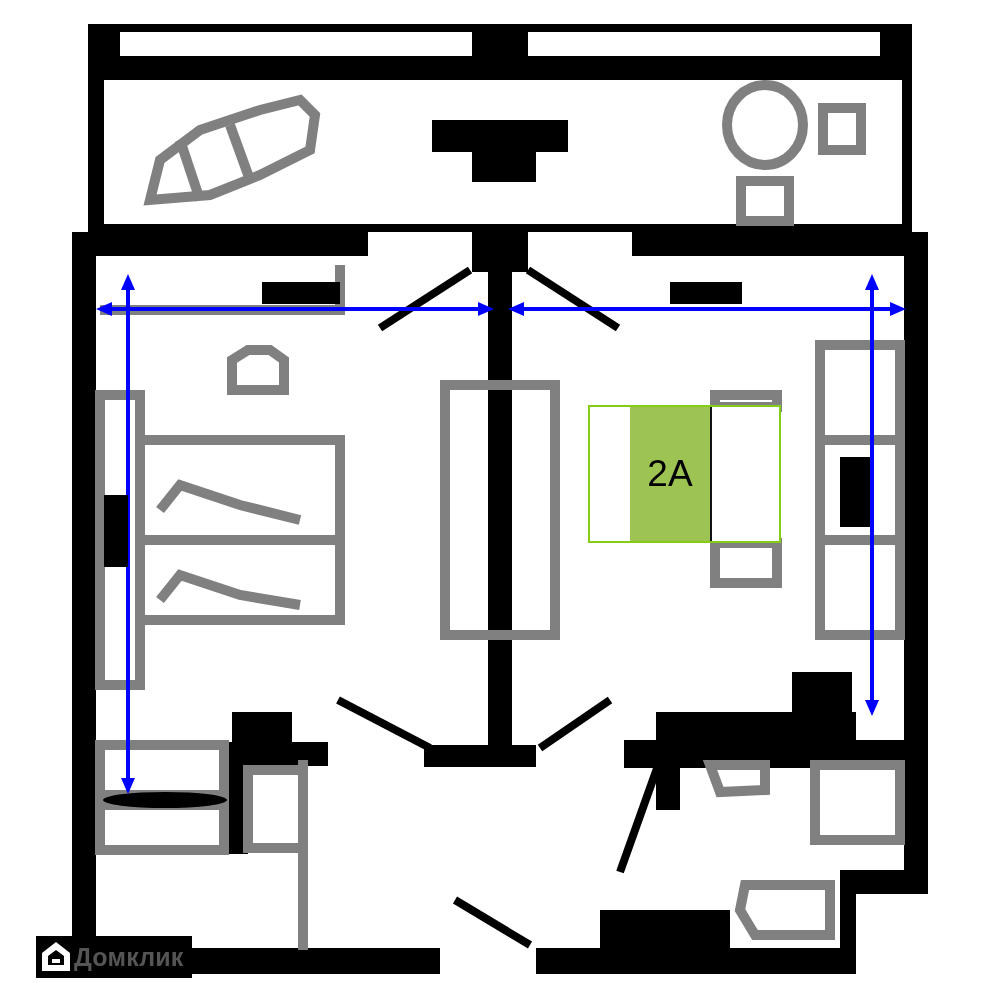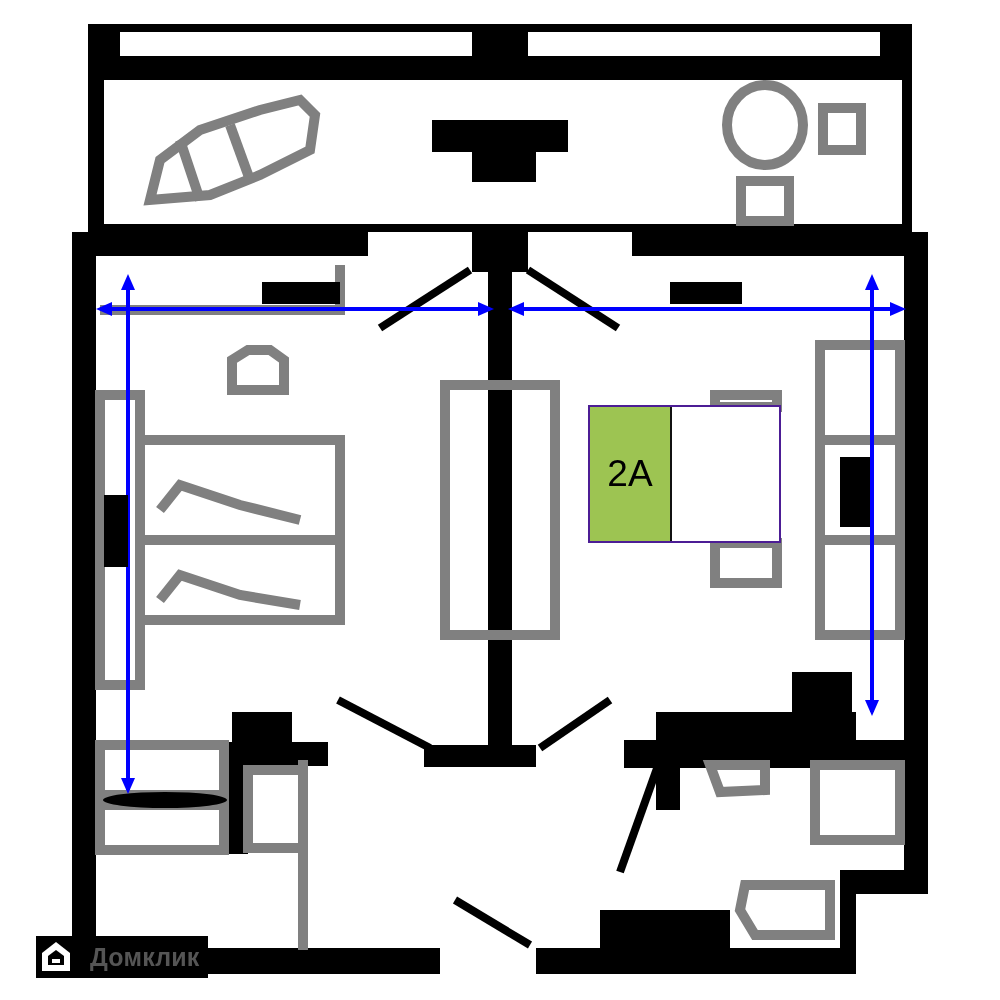--- a/index.html
+++ b/index.html
@@ -1,23 +1,23 @@
 <!DOCTYPE html>
 <html><head>
 <meta charset="utf-8">
 <style>
   html, body { margin: 0; padding: 0; background: #ffffff; }
   body { width: 1000px; height: 1000px; position: relative; overflow: hidden; font-family: "Liberation Sans", sans-serif; }
   .plan { position: absolute; left: 0; top: 0; width: 1000px; height: 1000px; }
-  .badge { position: absolute; left: 588px; top: 405px; width: 193px; height: 138px; border: 2px solid #4c1d95; box-sizing: border-box; display: flex; background: #fff; }
+  .badge { position: absolute; left: 588px; top: 405px; width: 193px; height: 138px; border: 2px solid #84cc16; box-sizing: border-box; display: flex; background: #fff; padding-left: 40px; }
   .badge-type { width: 80px; background: #9dc452; border-right: 2px solid #111; display: flex; align-items: center; justify-content: center; font-size: 37px; color: #000; }
   .badge-area { flex: 1; display: flex; align-items: center; justify-content: center; font-size: 34px; color: #000; }
   .logo { position: absolute; left: 36px; top: 936px; height: 42px; display: flex; align-items: center; background: #000; padding: 0 8px 0 2px; }
   .logo-icon { width: 36px; height: 36px; }
-  .logo-text { color: #555555; font-size: 25px; font-weight: bold; margin-left: 16px; letter-spacing: 0.2px; }
+  .logo-text { color: #555555; font-size: 25px; font-weight: bold; margin-left: 0; letter-spacing: 0.2px; }
 </style>
 </head>
 <body>
 
 <svg class="plan" viewBox="0 0 1000 1000" xmlns="http://www.w3.org/2000/svg">
 
   <g>
     <rect x="88" y="24" width="824" height="208" fill="#000"></rect>
     <rect x="104" y="80" width="798" height="144" fill="#fff"></rect>
     <rect x="120" y="32" width="352" height="24" fill="#fff"></rect>

